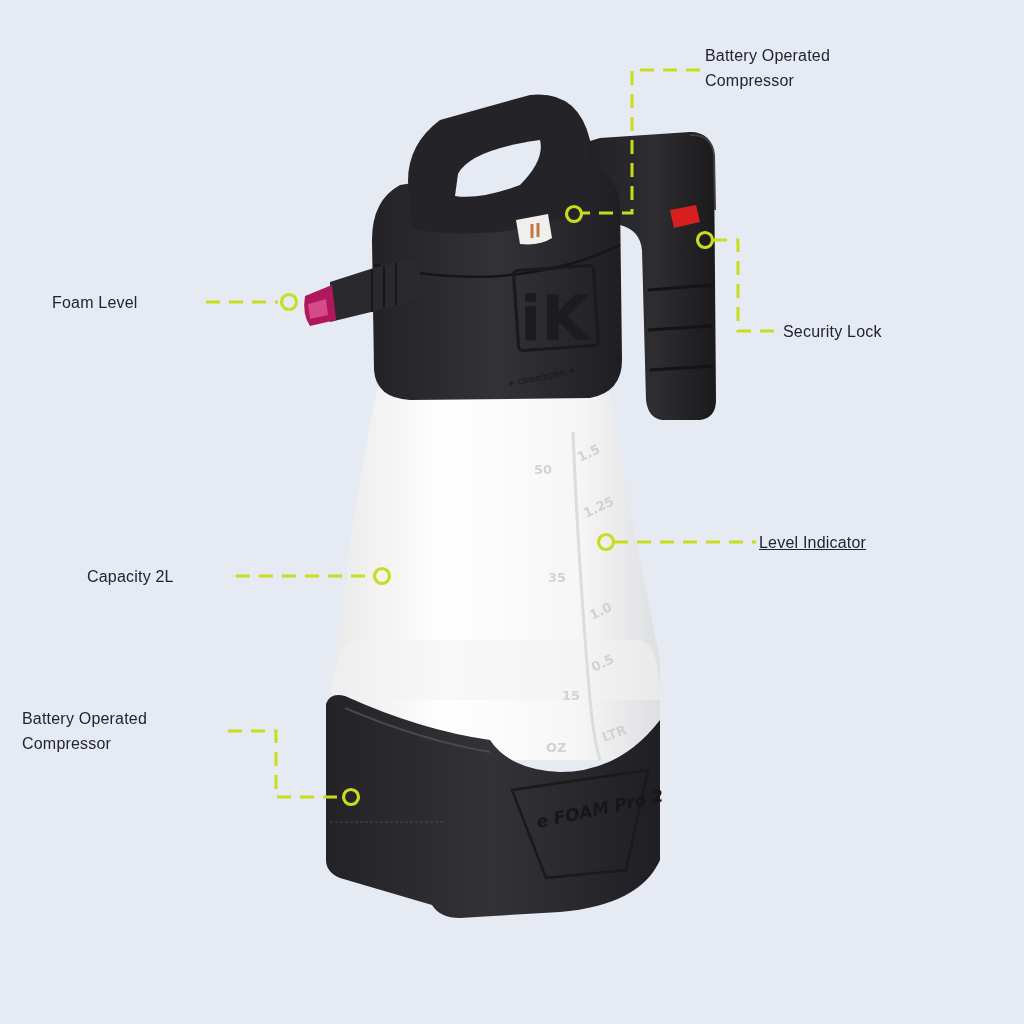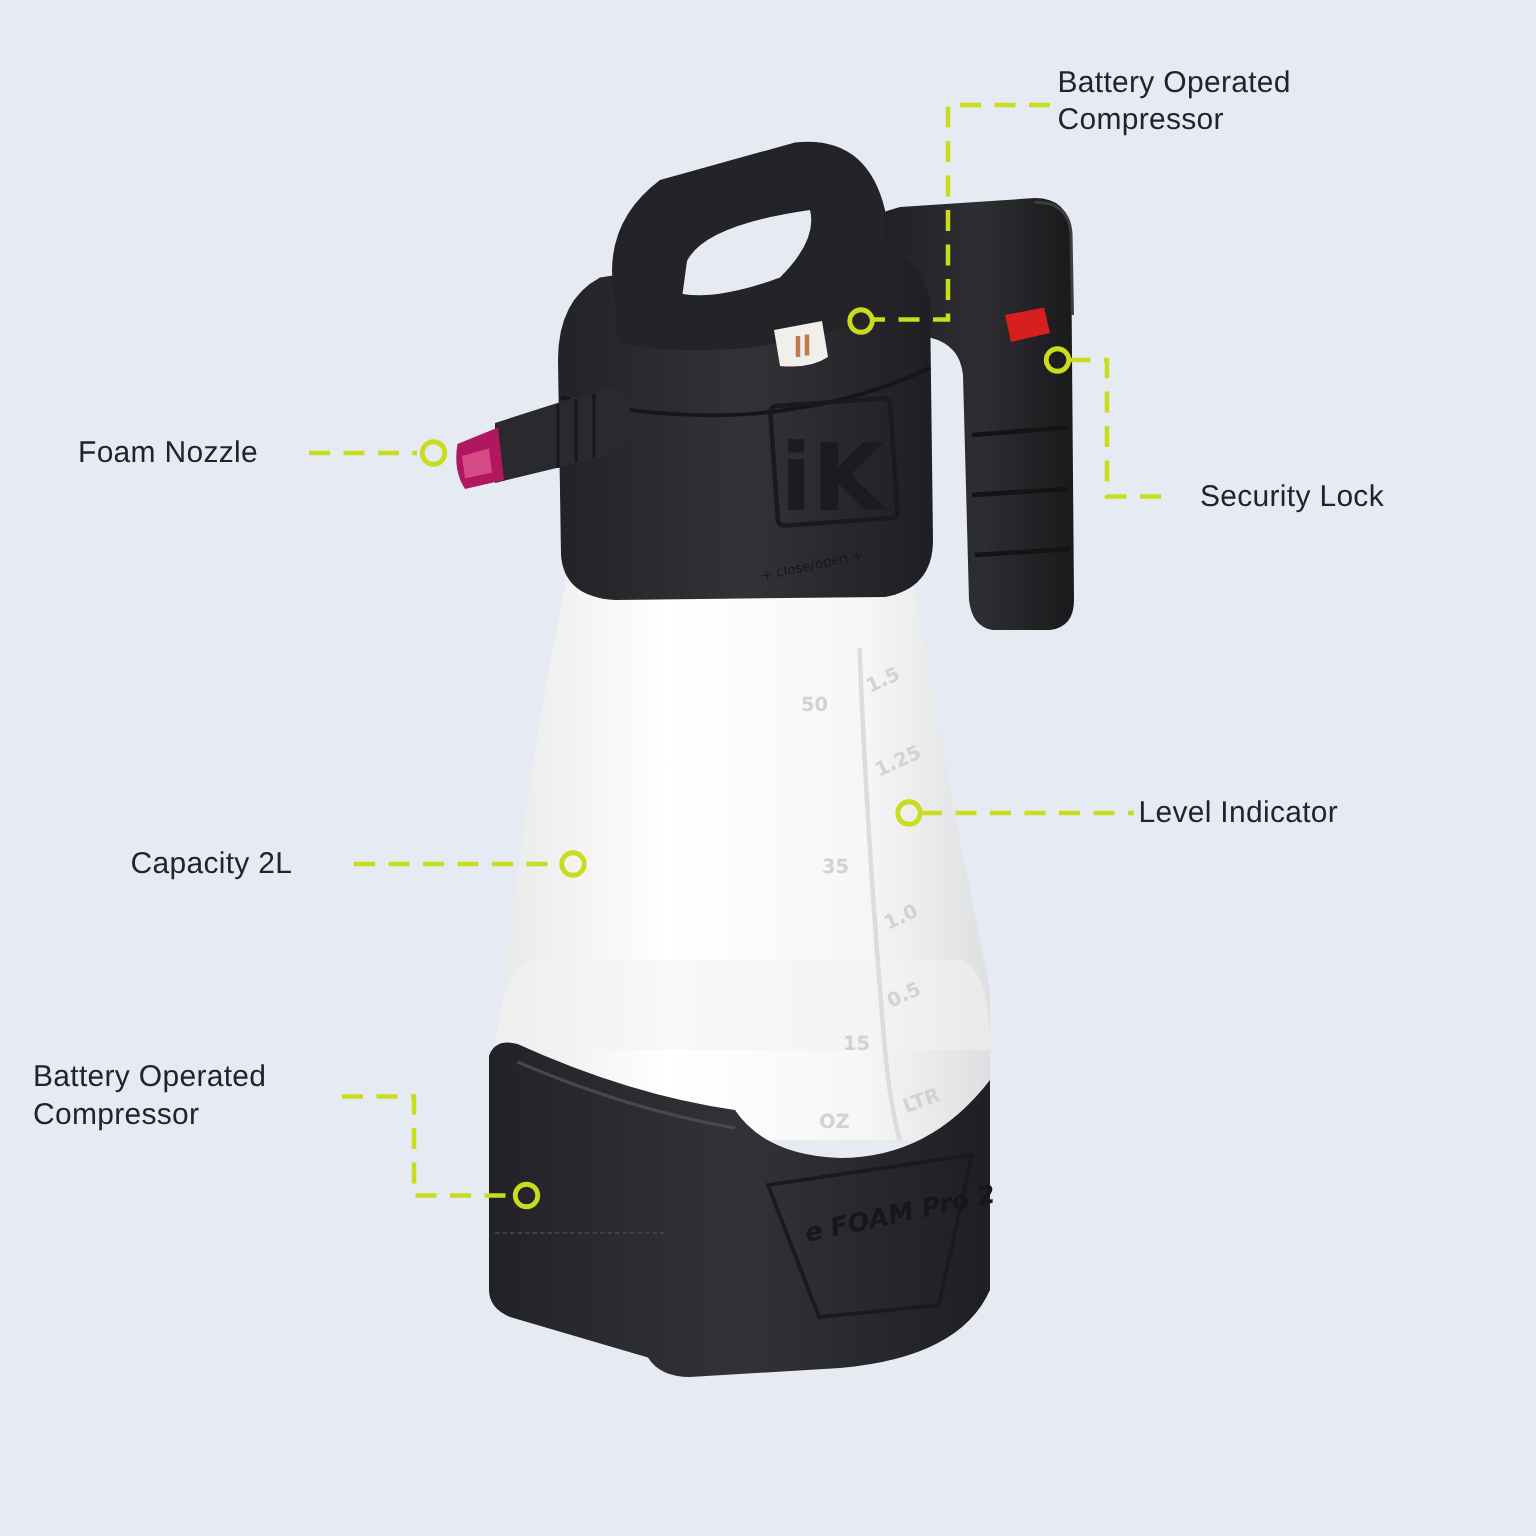--- a/index.html
+++ b/index.html
@@ -8,29 +8,29 @@
     background: #e6ebf3;
     font-family: "Liberation Sans", "DejaVu Sans", sans-serif;
     position: relative;
   }
   .stage { position: absolute; left: 0; top: 0; width: 1024px; height: 1024px; }
   .product { position: absolute; left: 0; top: 0; width: 1024px; height: 1024px; }
   .leaders { position: absolute; left: 0; top: 0; width: 1024px; height: 1024px; pointer-events: none; }
   .callout-label {
     position: absolute;
     color: #22242b;
-    font-size: 20px;
+    font-size: 16px;
     line-height: 25px;
     letter-spacing: 0.2px;
     white-space: nowrap;
   }
   #lbl-compressor-top { left: 705px; top: 43px; }
   #lbl-foam-nozzle { left: 52px; top: 290px; }
-  #lbl-security-lock { left: 800px; top: 319px; }
-  #lbl-level-indicator { left: 759px; top: 530px; }
+  #lbl-security-lock { left: 783px; top: 319px; }
+  #lbl-level-indicator { left: 759px; top: 530px; text-decoration: underline; }
   #lbl-capacity { left: 87px; top: 564px; }
   #lbl-compressor-bottom { left: 22px; top: 706px; }
   .label-line { display: block; }
 </style>
 </head>
 <body>
 
 <div class="stage">
 
   <svg class="product" viewBox="0 0 1024 1024" xmlns="http://www.w3.org/2000/svg">
@@ -134,21 +134,21 @@
       <circle cx="382" cy="576" r="7.5"></circle>
       <circle cx="351" cy="797" r="7.5"></circle>
     </g>
   </svg>
 
   <div id="lbl-compressor-top" class="callout-label">
     <span class="label-line">Battery Operated</span>
     <span class="label-line">Compressor</span>
   </div>
 
-  <div id="lbl-foam-nozzle" class="callout-label">Foam Nozzle</div>
+  <div id="lbl-foam-nozzle" class="callout-label">Foam Level</div>
 
   <div id="lbl-security-lock" class="callout-label">Security Lock</div>
 
   <div id="lbl-level-indicator" class="callout-label">Level Indicator</div>
 
   <div id="lbl-capacity" class="callout-label">Capacity 2L</div>
 
   <div id="lbl-compressor-bottom" class="callout-label">
     <span class="label-line">Battery Operated</span>
     <span class="label-line">Compressor</span>

